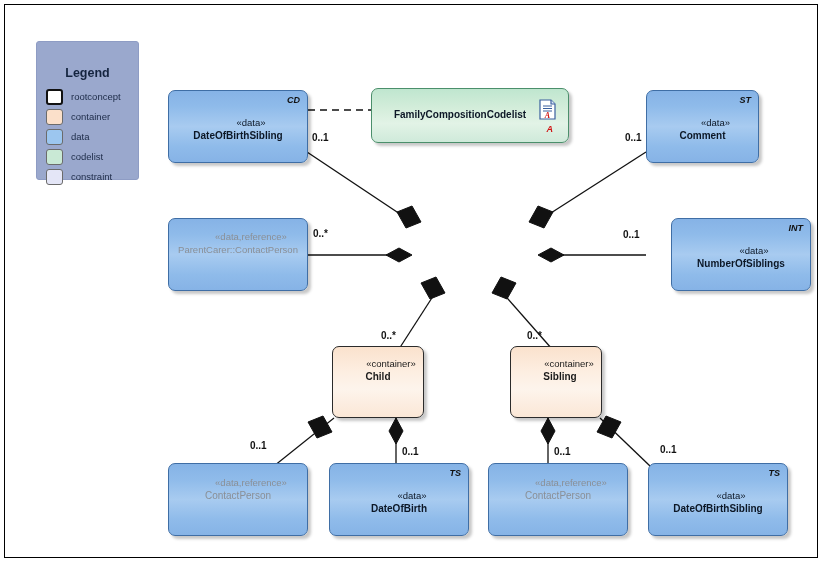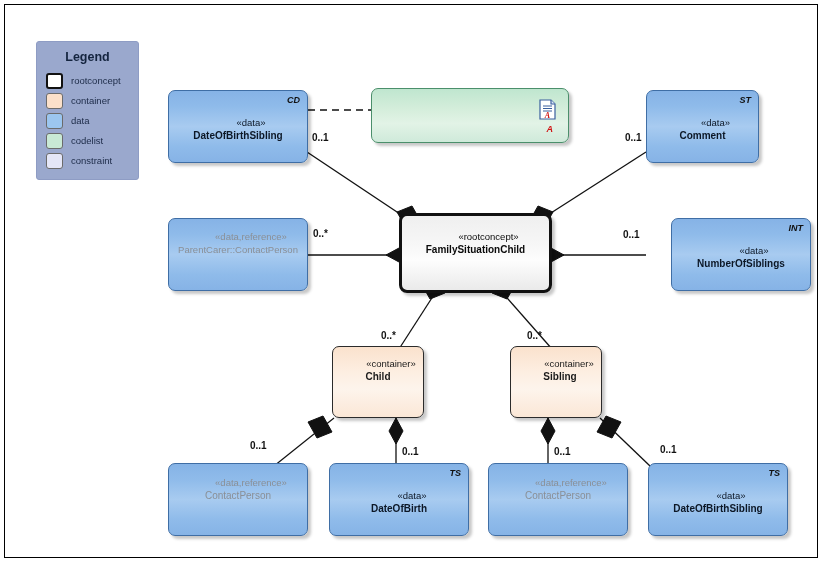--- a/index.html
+++ b/index.html
@@ -57,21 +57,21 @@
     background: #9aa8cd;
     border: 1px solid #8e9cc4;
     border-radius: 3px;
     z-index: 5;
   }
   #legend .legend-title {
     text-align: center;
     font-size: 12.5px;
     font-weight: bold;
     color: #14243f;
-    margin-top: 8px;
+    margin-top: 24px;
   }
   #legend .legend-rows {
     margin-top: 7px;
     padding-left: 9px;
   }
   #legend .legend-row {
     display: flex;
     align-items: center;
     height: 19px;
     margin-bottom: 1px;
@@ -261,20 +261,21 @@
     </div>
   </div>
 
   <div class="node data" style="left:168px; top:90px; width:140px; height:73px;">
     <div class="corner">CD</div>
     <div class="stereo" style="top:26px;">«data»</div>
     <div class="nname" style="top:39px;">DateOfBirthSibling</div>
   </div>
 
   <div class="node codelist" style="left:371px; top:88px; width:198px; height:55px;">
+    <div class="nname" style="top:20px; left:-20px;">FamilyCompositionCodelist</div>
     <svg class="doc-icon" viewBox="0 0 17 21">
       <path d="M1,1 L12,1 L16,5 L16,20 L1,20 Z" fill="#ffffff" stroke="#3a5f9e" stroke-width="1.2"></path>
       <path d="M12,1 L12,5 L16,5" fill="#dce8f7" stroke="#3a5f9e" stroke-width="1.2"></path>
       <line x1="4" y1="7" x2="13" y2="7" stroke="#3a5f9e" stroke-width="1"></line>
       <line x1="4" y1="9.5" x2="13" y2="9.5" stroke="#3a5f9e" stroke-width="1"></line>
       <line x1="4" y1="12" x2="13" y2="12" stroke="#3a5f9e" stroke-width="1"></line>
       <text x="8.5" y="18.5" font-size="8" font-weight="bold" font-style="italic" fill="#d01616" text-anchor="middle" font-family="Liberation Serif, serif">A</text>
     </svg>
     <div class="doc-mark">A</div>
   </div>
@@ -283,24 +284,20 @@
     <div class="corner">ST</div>
     <div class="stereo" style="top:26px;">«data»</div>
     <div class="nname" style="top:39px;">Comment</div>
   </div>
 
   <div class="node data dataref" style="left:168px; top:218px; width:140px; height:73px;">
     <div class="stereo" style="top:12px;">«data,reference»</div>
     <div class="nname" style="top:25px; font-size:9.5px;">ParentCarer::ContactPerson</div>
   </div>
 
-  <div class="node rootconcept" style="left:399px; top:213px; width:153px; height:80px;">
-    <div class="stereo" style="top:15px;">«rootconcept»</div>
-    <div class="nname" style="top:28px;">FamilySituationChild</div>
-  </div>
 
   <div class="node data" style="left:646px; top:218px; width:140px; height:73px;margin-left:25px;">
     <div class="corner">INT</div>
     <div class="stereo" style="top:26px;">«data»</div>
     <div class="nname" style="top:39px;">NumberOfSiblings</div>
   </div>
 
   <div class="node container" style="left:332px; top:346px; width:92px; height:72px;">
     <div class="stereo" style="top:11px;">«container»</div>
     <div class="nname" style="top:24px;">Child</div>

